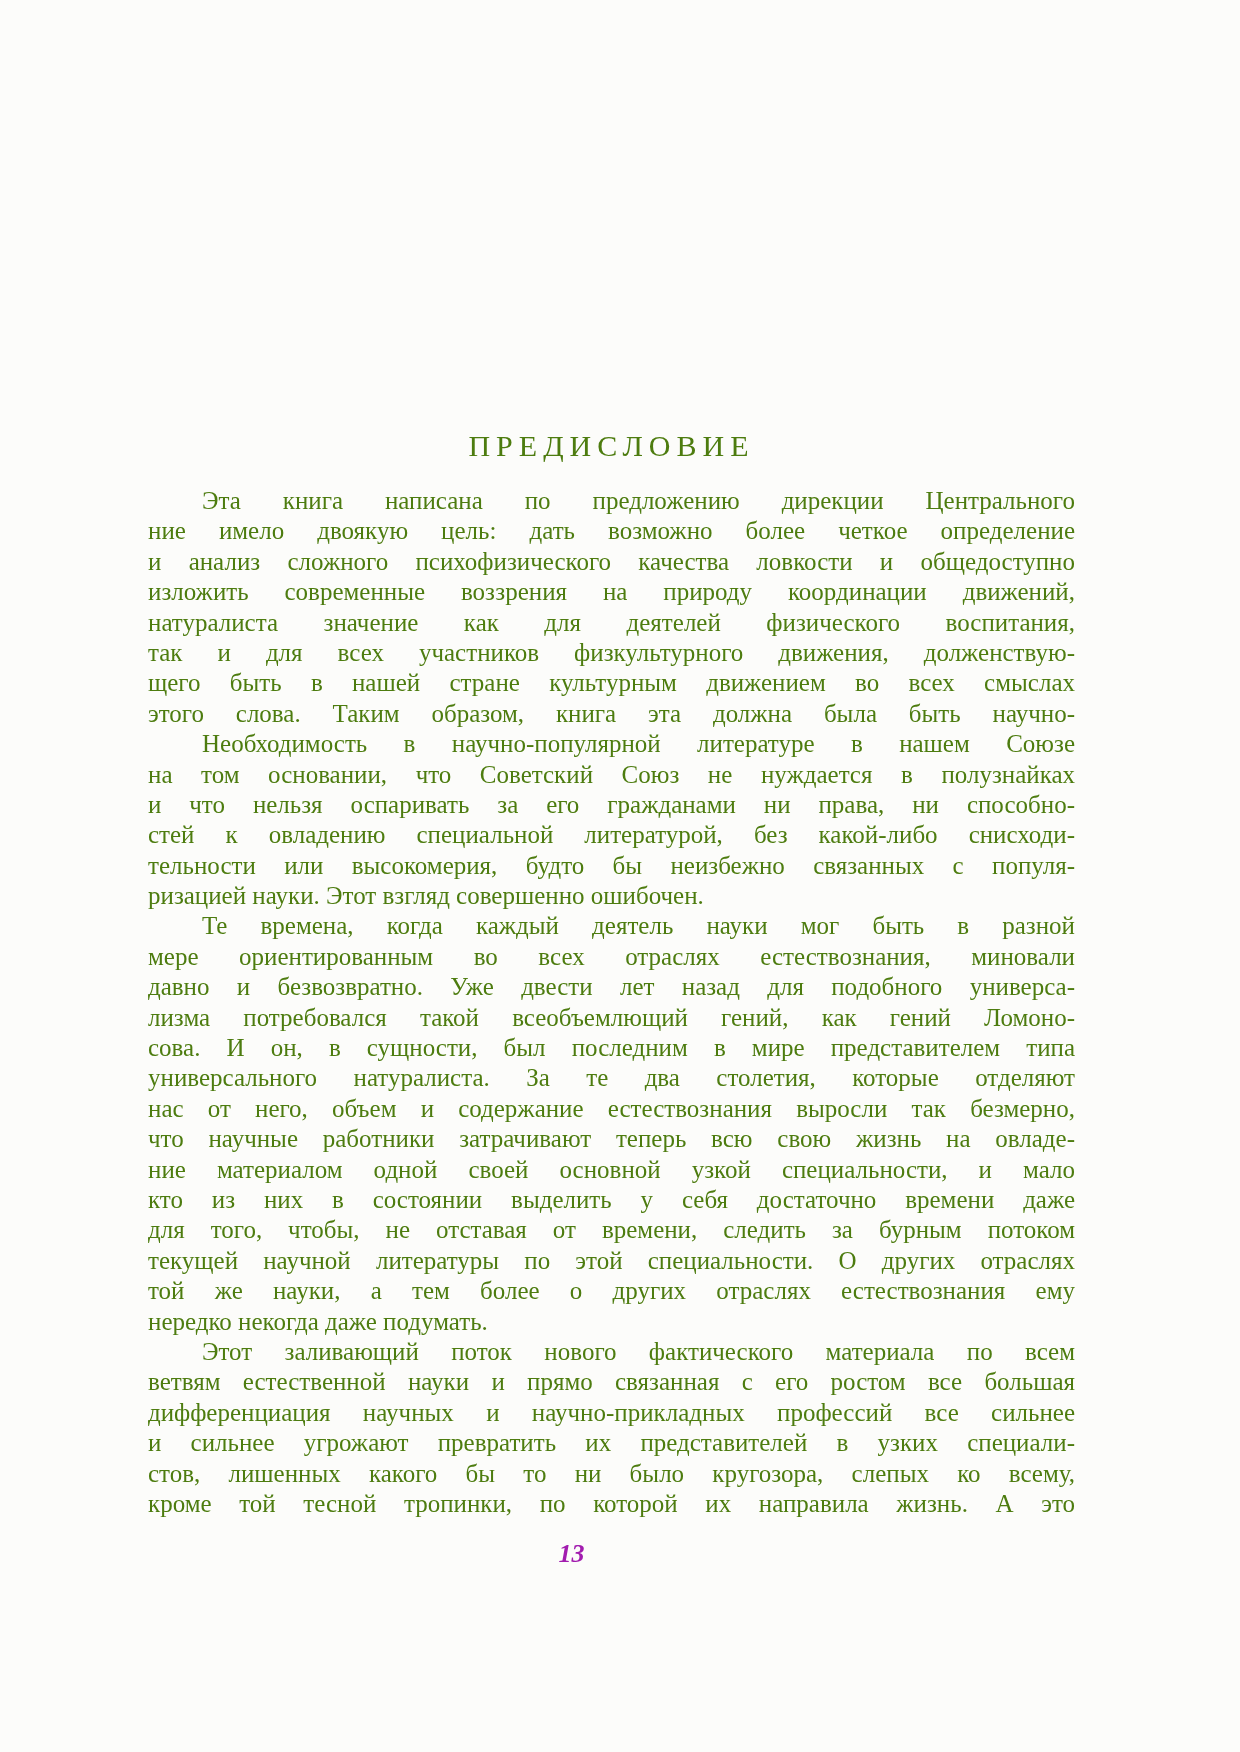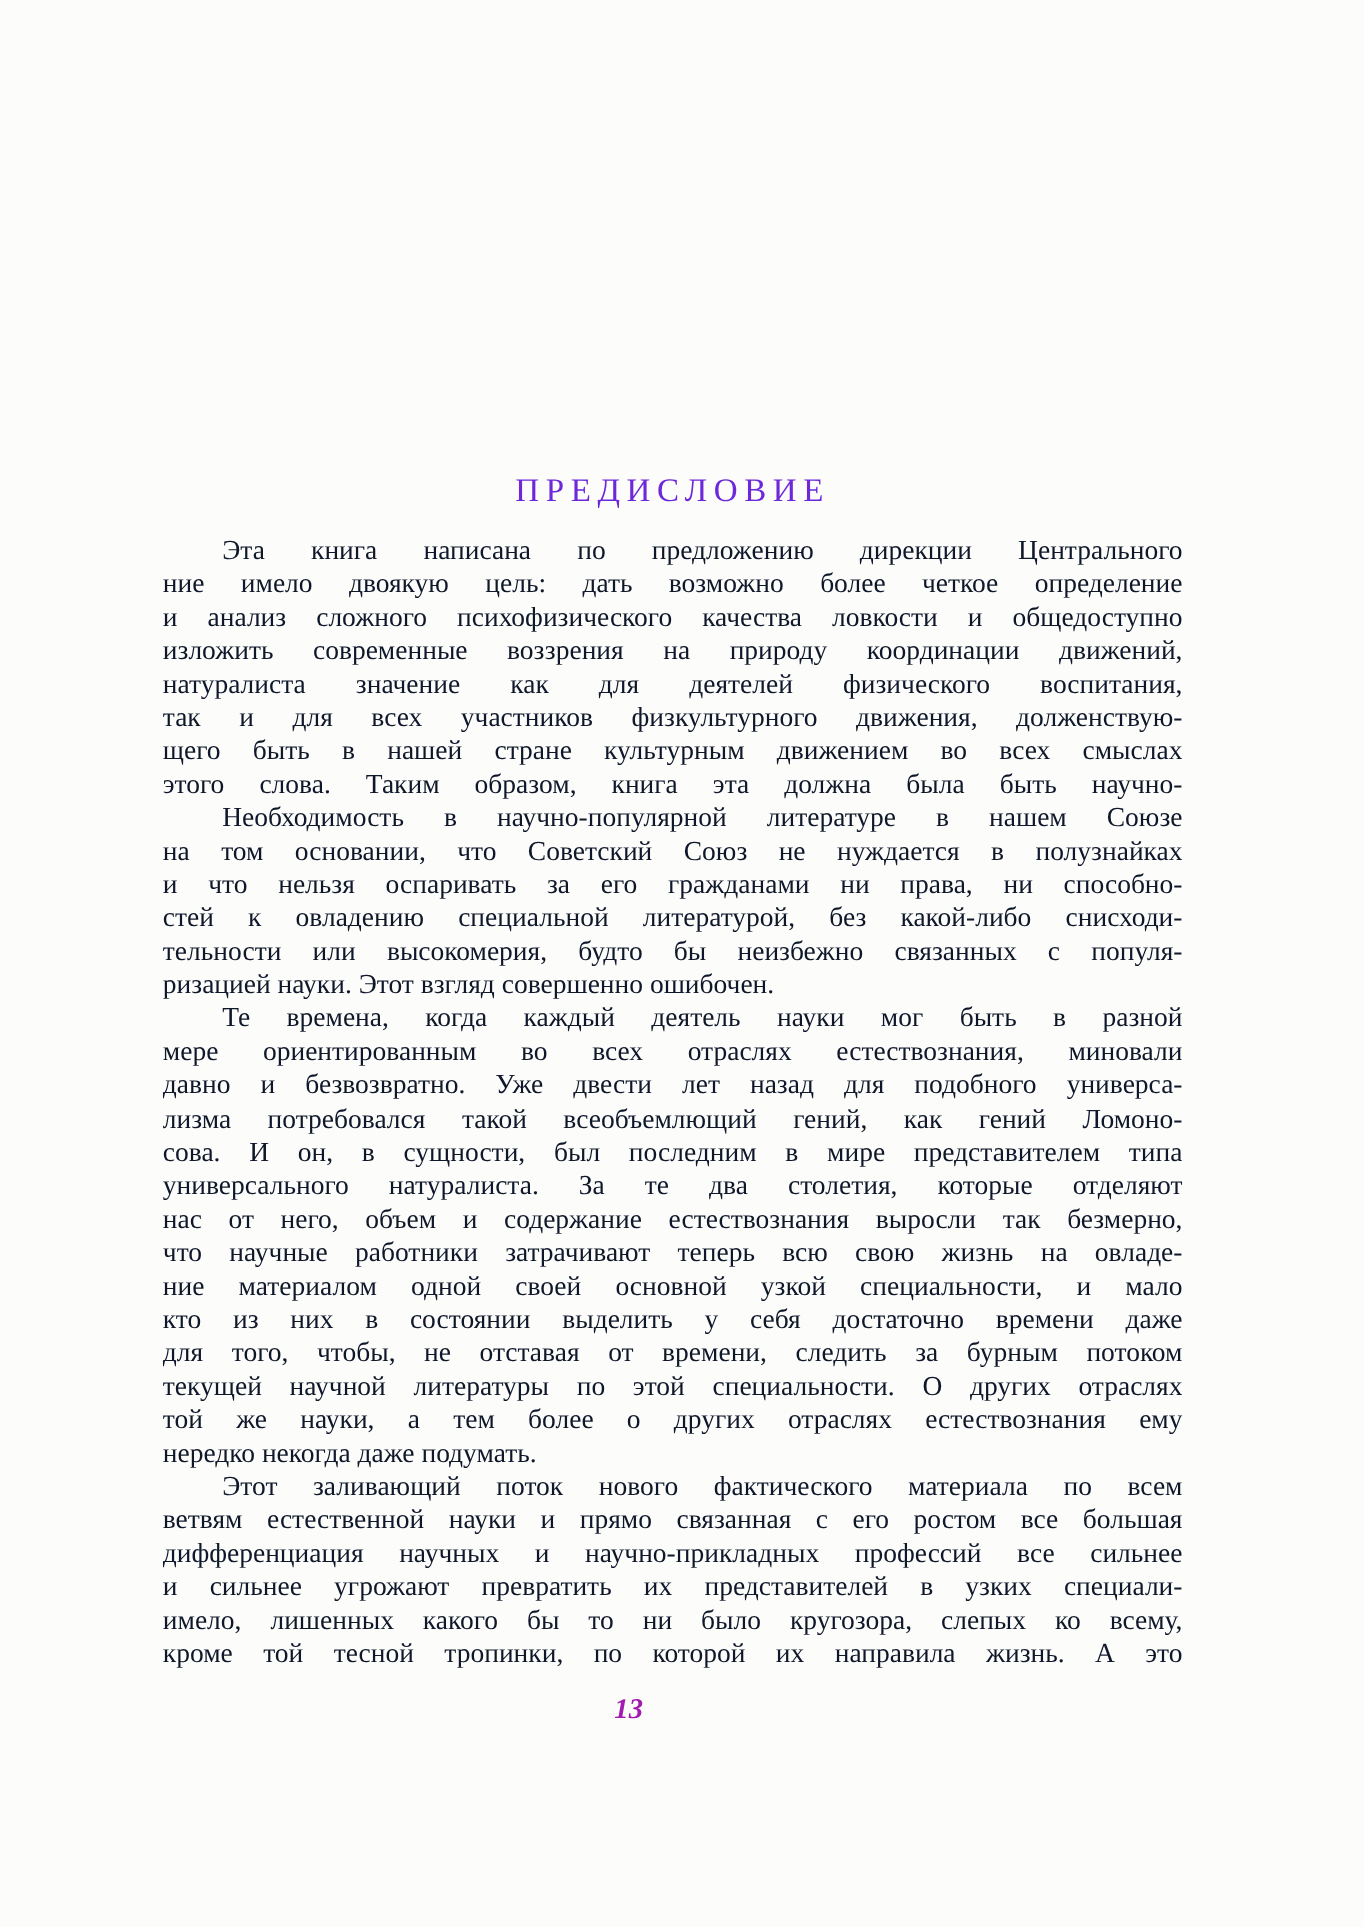--- a/index.html
+++ b/index.html
@@ -19,36 +19,36 @@
     position: absolute;
     left: 148px;
     top: 428px;
     width: 927px;
   }
   .title {
     text-align: center;
     font-size: 30px;
     line-height: 36px;
     letter-spacing: 6px;
-    color: #6d28d9;
+    color: #4d7c0f;
     margin-bottom: 22px;
     font-weight: normal;
   }
   .text-body {
     width: 927px;
   }
   .line {
     font-size: 25px;
     height: 30.4px;
     line-height: 30.4px;
     text-align: justify;
     text-align-last: justify;
     overflow: hidden;
     white-space: normal;
-    color: #0f172a;
+    color: #4d7c0f;
   }
   .line.indent {
     text-indent: 54px;
   }
   .line.last {
     text-align-last: left;
   }
   .page-number {
     margin-top: 20px;
     text-align: center;
@@ -98,19 +98,19 @@
         <div class="line">для того, чтобы, не отставая от времени, следить за бурным потоком</div>
         <div class="line">текущей научной литературы по этой специальности. О других отраслях</div>
         <div class="line">той же науки, а тем более о других отраслях естествознания ему</div>
         <div class="line last">нередко некогда даже подумать.</div>
       </div>
       <div class="paragraph">
         <div class="line indent">Этот заливающий поток нового фактического материала по всем</div>
         <div class="line">ветвям естественной науки и прямо связанная с его ростом все большая</div>
         <div class="line">дифференциация научных и научно-прикладных профессий все сильнее</div>
         <div class="line">и сильнее угрожают превратить их представителей в узких специали-</div>
-        <div class="line">имело, лишенных какого бы то ни было кругозора, слепых ко всему,</div>
+        <div class="line">стов, лишенных какого бы то ни было кругозора, слепых ко всему,</div>
         <div class="line">кроме той тесной тропинки, по которой их направила жизнь. А это</div>
       </div>
     </div>
 
   <div class="page-number">13</div>
 </div>
 
 </body></html>

